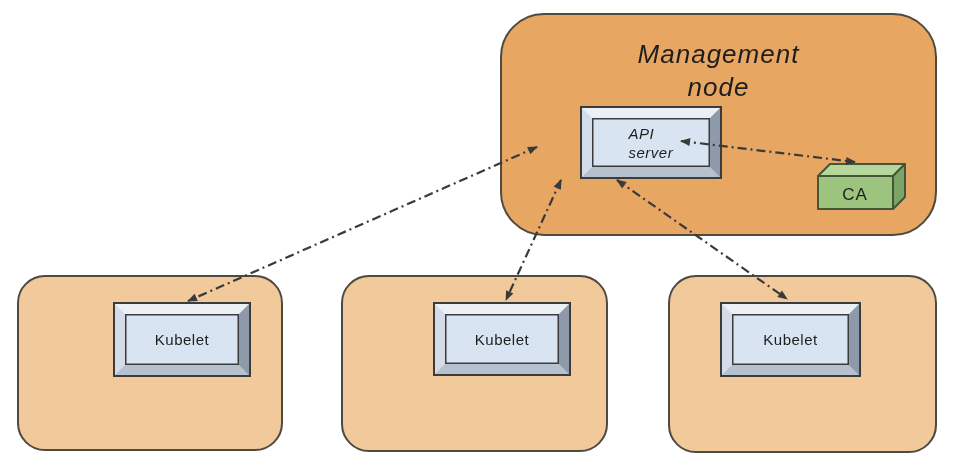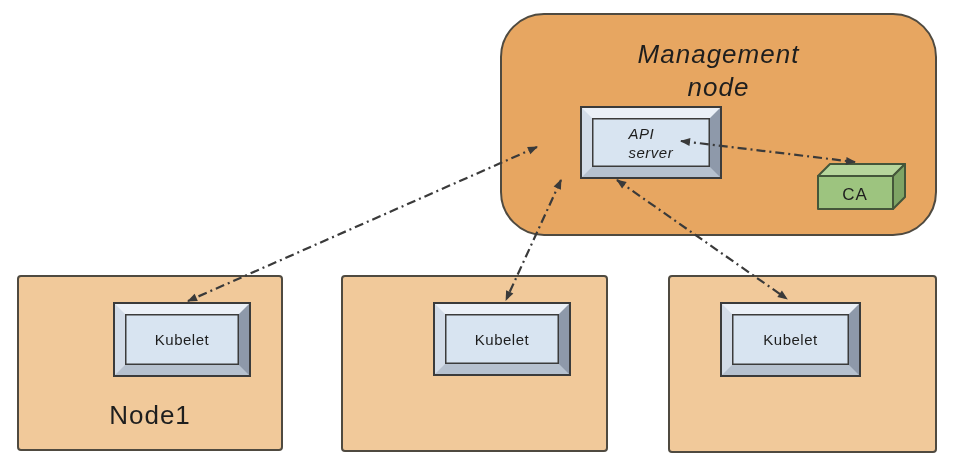--- a/index.html
+++ b/index.html
@@ -34,21 +34,21 @@
     box-sizing:border-box;
     border:2.5px solid var(--color-container-border);
   }
   .mgmt{
     left:500px;top:13px;width:437px;height:223px;
     border-radius:44px;
     background:var(--color-management-node-fill);
     font-style:italic;
   }
   .worker{
-    border-radius:4px;
+    border-radius:28px;
     background:var(--color-node-fill);
   }
   .node1{left:17px;top:275px;width:266px;height:176px;}
   .node2{left:341px;top:275px;width:267px;height:177px;}
   .node3{left:668px;top:275px;width:269px;height:178px;}
   .mgmt-title{
     position:absolute;left:0;top:23px;width:100%;
     text-align:center;
     font-size:26px;line-height:33px;letter-spacing:1px;
     white-space:normal;
@@ -115,21 +115,20 @@
     </div>
     <div class="chip api">
       <span class="chip-text">API server</span>
     </div>
   </div>
 
   <div class="container worker node1">
     <div class="chip kubelet1">
       <span>Kubelet</span>
     </div>
-    <div class="node-label">Node1</div>
   </div>
 
   <div class="container worker node2">
     <div class="chip kubelet2">
       <span>Kubelet</span>
     </div>
   </div>
 
   <div class="container worker node3">
     <div class="chip kubelet3">

